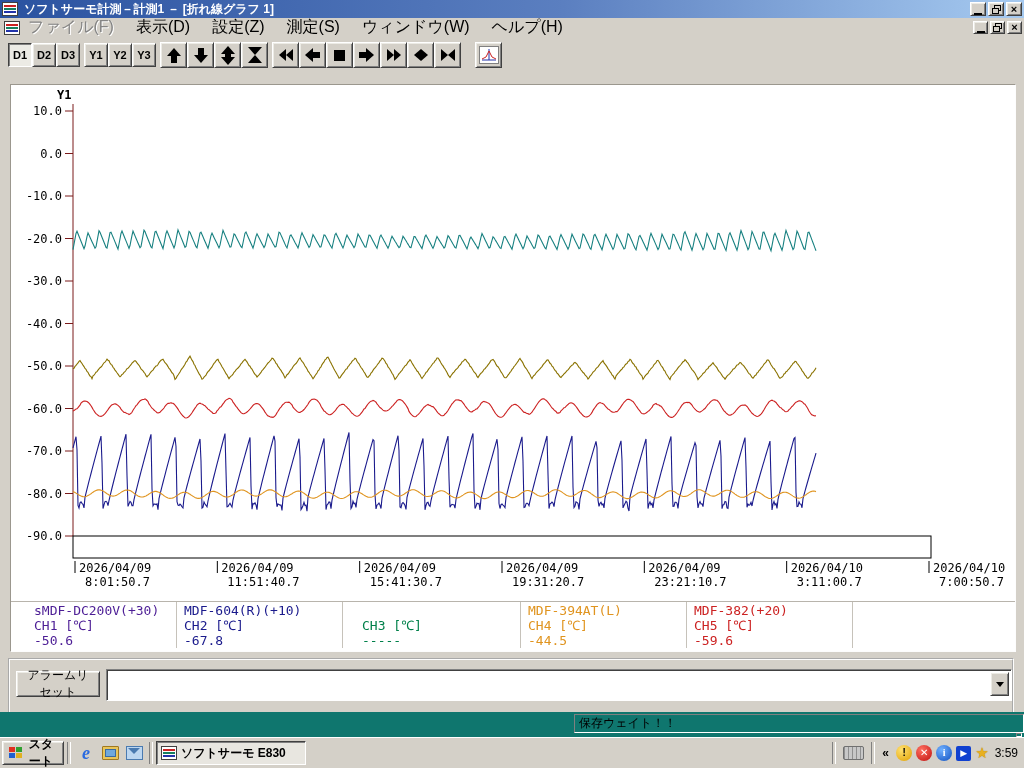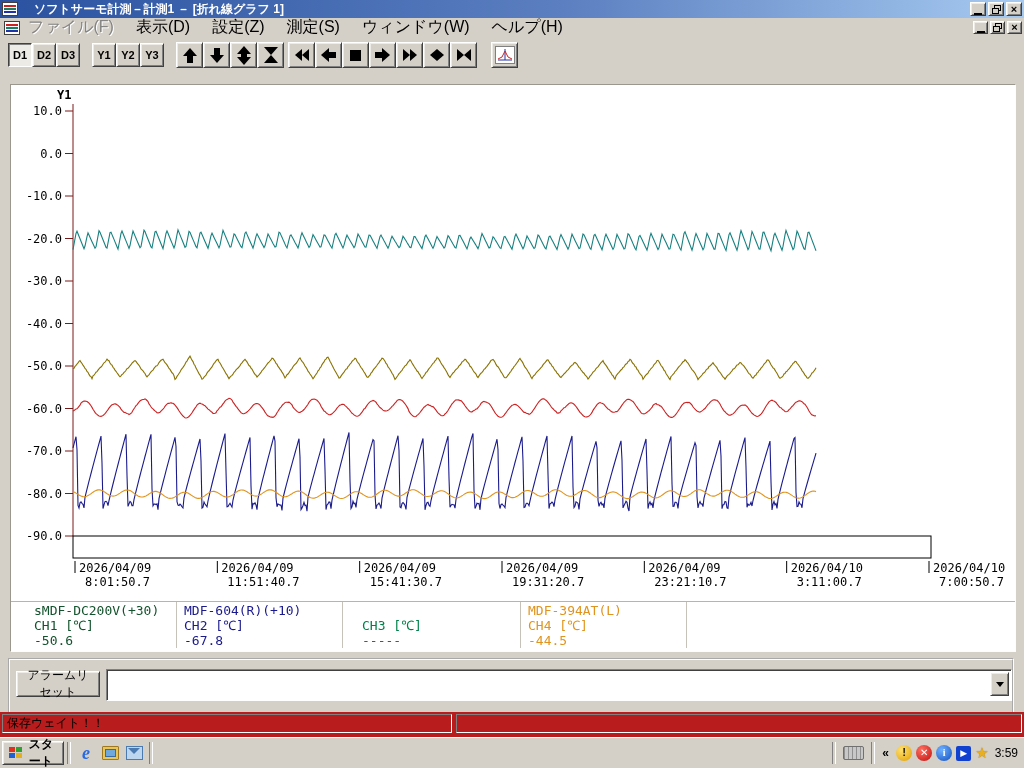--- a/index.html
+++ b/index.html
@@ -12,21 +12,21 @@
     box-shadow:inset 1px 1px 0 #ecebe5, inset -1px -1px 0 #808080;
     display:flex;align-items:center;justify-content:center;box-sizing:border-box;}
   .pressed{border-color:#404040 #ffffff #ffffff #404040;
     box-shadow:inset 1px 1px 0 #808080;background:#ecebe5;}
   .sunken{border:1px solid;border-color:#808080 #ffffff #ffffff #808080;box-sizing:border-box;}
   .vsep{width:2px;height:22px;border-left:1px solid #808080;border-right:1px solid #ffffff;margin:0 3px;}
 
   
   #titlebar{top:0;height:18px;background:linear-gradient(90deg,#2a52a0 0%,#5b7fc0 55%,#a6caf0 100%);
     display:flex;align-items:center;color:#fff;}
-  #titlebar .title{font-size:12px;font-weight:bold;margin-left:16px;white-space:nowrap;}
+  #titlebar .title{font-size:12px;font-weight:bold;margin-left:6px;white-space:nowrap;}
   .appicon{width:16px;height:14px;background:#fff;border:1px solid #404040;margin-left:2px;
     display:flex;flex-direction:column;justify-content:space-evenly;padding:1px;box-sizing:border-box;}
   .appicon i{display:block;height:2px;}
   .appicon .s1{background:#cc2222;} .appicon .s2{background:#178060;} .appicon .s3{background:#2233aa;}
   .winbtns{margin-left:auto;display:flex;gap:2px;margin-right:2px;}
   .wbtn{width:16px;height:14px;font-size:10px;line-height:10px;font-weight:bold;color:#000;}
   .ico-min{width:8px;height:2px;background:#000;align-self:flex-end;margin:0 auto;margin-top:7px;}
   .ico-restore{position:relative;width:9px;height:9px;}
   .ico-restore:before{content:"";position:absolute;top:0;right:0;width:5px;height:4px;border:1px solid #000;}
   .ico-restore:after{content:"";position:absolute;bottom:0;left:0;width:5px;height:4px;border:1px solid #000;background:#d4d0c8;}
@@ -36,21 +36,21 @@
   #menubar{top:18px;height:19px;background:#d4d0c8;display:flex;align-items:center;
     border-bottom:1px solid #b8b4ac;}
   .menu-item{font-size:16px;color:#000;margin-right:22px;white-space:nowrap;}
   .menu-item.disabled{color:#848484;text-shadow:1px 1px 0 #fff;}
   #menubar .appicon{margin-left:4px;margin-right:8px;}
   #menubar .winbtns .wbtn{width:15px;height:13px;}
 
   
   #toolbar{top:37px;height:36px;background:#d4d0c8;display:flex;align-items:center;padding-left:8px;box-sizing:border-box;}
   .tbtn{width:24px;height:24px;font-size:11px;font-weight:bold;color:#000;margin-right:0px;}
-  .grp{display:flex;margin-right:12px;}
+  .grp{display:flex;margin-right:4px;}
   .navbtn{width:27px;height:26px;}
   .tri{width:0;height:0;display:block;}
   .t-up{border-left:7px solid transparent;border-right:7px solid transparent;border-bottom:8px solid #000;}
   .t-dn{border-left:7px solid transparent;border-right:7px solid transparent;border-top:8px solid #000;}
   .t-lf{border-top:7px solid transparent;border-bottom:7px solid transparent;border-right:8px solid #000;}
   .t-rt{border-top:7px solid transparent;border-bottom:7px solid transparent;border-left:8px solid #000;}
   .t-lf.sm{border-top-width:6px;border-bottom-width:6px;border-right-width:7px;}
   .t-rt.sm{border-top-width:6px;border-bottom-width:6px;border-left-width:7px;}
   .stem-v{width:6px;height:7px;background:#000;display:block;}
   .stem-h{width:7px;height:6px;background:#000;display:block;}
@@ -76,21 +76,21 @@
   
   #alarm-frame{position:absolute;left:8px;top:585px;width:1006px;height:64px;
     border:2px groove #fdfdfd;box-sizing:border-box;}
   #alarm-reset{position:absolute;left:6px;top:11px;width:84px;height:26px;font-size:12px;color:#000;}
   #alarm-combo{position:absolute;left:96px;top:9px;width:904px;height:30px;background:#fff;
     border:1px solid;border-color:#808080 #fff #fff #808080;box-shadow:inset 1px 1px 0 #404040;}
   #alarm-combo .drop{position:absolute;right:2px;top:2px;width:19px;height:24px;}
   .t-dn.sm{border-left:4px solid transparent;border-right:4px solid transparent;border-top:5px solid #000;}
 
   
-  #statusbar{top:712px;height:25px;background:#b91c1c;display:flex;align-items:flex-start;padding-top:2px;box-sizing:border-box;}
+  #statusbar{top:712px;height:25px;background:#0f766e;display:flex;align-items:flex-end;padding-top:2px;box-sizing:border-box;flex-direction:column;}
   .sb-panel{height:19px;display:flex;align-items:center;font-size:12px;color:#000;padding-left:4px;box-sizing:border-box;}
   #sb1{width:450px;margin-left:2px;}
   #sb2{flex:1;margin-left:4px;margin-right:2px;}
 
   
   #taskbar{top:737px;height:31px;background:#d4d0c8;border-top:1px solid #ffffff;
     display:flex;align-items:center;padding:10px 2px;box-sizing:border-box;}
   #start-btn{width:62px;height:24px;font-size:12px;font-weight:bold;gap:3px;}
   .flag{width:13px;height:12px;display:grid;grid-template-columns:6px 6px;grid-template-rows:5px 5px;gap:1px;}
   .flag i{display:block;}
@@ -308,40 +308,45 @@
         <text x="637.3333333333334" y="487">2026/04/09</text>
         <text x="643.3333333333334" y="501">23:21:10.7</text>
         <line x1="775.6666666666667" y1="476" x2="775.6666666666667" y2="488" stroke="#000"></line>
         <text x="779.6666666666667" y="487">2026/04/10</text>
         <text x="785.6666666666667" y="501">3:11:00.7</text>
         <line x1="918" y1="476" x2="918" y2="488" stroke="#000"></line>
         <text x="922" y="487">2026/04/10</text>
         <text x="928" y="501">7:00:50.7</text>
       </svg>
     <div id="legend-row">
-        <div class="legend-cell" style="color: #14532d; padding-left: 23px;">
+        <div class="legend-cell" style="color: #4c1d95; padding-left: 23px;">
           <div>sMDF-DC200V(+30)</div>
           <div>CH1 [℃]</div>
           <div>-50.6</div>
         </div>
         <div class="legend-cell" style="color: rgb(26, 26, 140);">
           <div>MDF-604(R)(+10)</div>
           <div>CH2 [℃]</div>
           <div>-67.8</div>
         </div>
         <div class="legend-cell" style="color: rgb(0, 128, 74); margin-left: 12px;">
           <div></div>
           <div>CH3 [℃]</div>
           <div>-----</div>
         </div>
         <div class="legend-cell" style="color: rgb(224, 148, 31);">
           <div>MDF-394AT(L)</div>
           <div>CH4 [℃]</div>
           <div>-44.5</div>
         </div>
+        <div class="legend-cell" style="color: rgb(204, 34, 34);">
+          <div>MDF-382(+20)</div>
+          <div>CH5 [℃]</div>
+          <div>-59.6</div>
+        </div>
       </div>
   </div>
 
   <div id="alarm-frame">
     <button id="alarm-reset" class="btn3d">アラームリセット</button>
     <div id="alarm-combo">
       <span></span>
       <span class="btn3d drop">
         <i class="tri t-dn sm"></i>
         </span>
@@ -370,20 +375,28 @@
   <span class="ql-icon">
       <span class="ie-e">e</span>
     </span>
   <span class="ql-icon">
       <span class="desk-icon"></span>
     </span>
   <span class="ql-icon">
       <span class="oe-icon"></span>
     </span>
   <span class="vsep"></span>
+  <button id="task-btn" class="btn3d pressed">
+    <span class="appicon" style="margin-left:0;">
+        <i class="s1"></i>
+        <i class="s2"></i>
+        <i class="s3"></i>
+      </span>
+    <span>ソフトサーモ  E830</span>
+  </button>
   <span id="tray">
     <span class="vsep"></span>
     <span class="kbd-icon"></span>
     <span class="vsep"></span>
     <span class="chev">«</span>
     <span class="tray-ico shield-warn">!</span>
     <span class="tray-ico shield-err">✕</span>
     <span class="tray-ico info-i">i</span>
     <span class="play-sq">▶</span>
     <span class="star">★</span>

